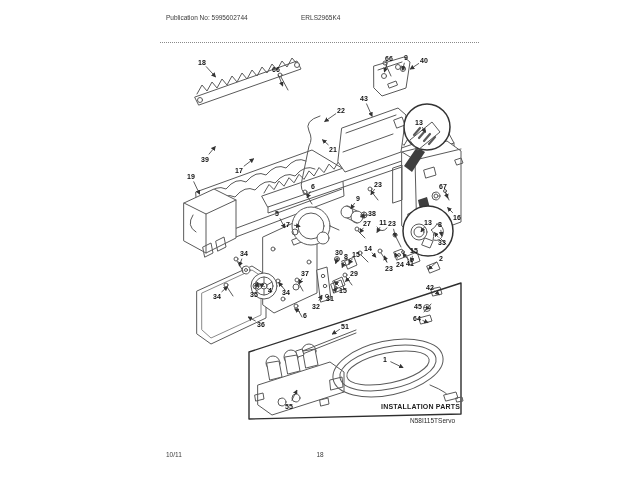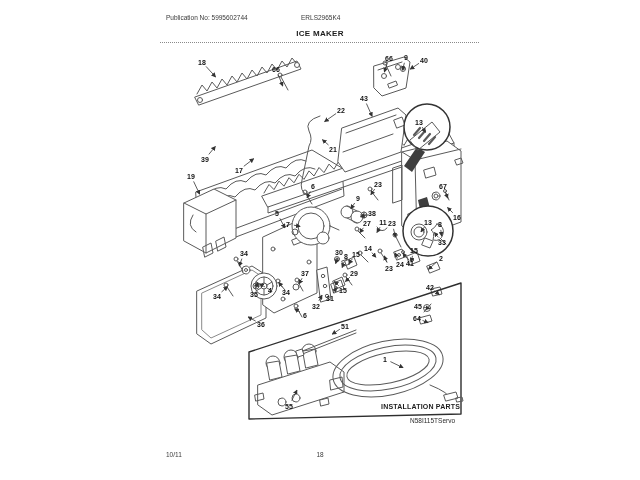--- a/index.html
+++ b/index.html
@@ -25,21 +25,20 @@
   .ftr-page{position:absolute;left:300px;top:451px;width:40px;text-align:center;
     font-size:6.5px;color:#3a3a3a;}
 </style>
 </head>
 <body>
 
 <div class="page">
 
   <span class="hdr-pub">Publication No: 5995602744</span>
   <span class="hdr-model">ERLS2965K4</span>
-  <div class="hdr-title">ICE MAKER</div>
   <div class="hdr-rule"></div>
 
   <svg class="art" width="640" height="480" viewBox="0 0 640 480">
     <g stroke="#5a5a5a" stroke-width="1" fill="none" stroke-linejoin="round" stroke-linecap="round">
 
       <g>
         <path d="M195,97 L297,61 L301,69 L199,105 Z" fill="#ffffff"></path>
         <path d="M197,94 l5,-9 l5,6 l5,-9 l5,6 l5,-9 l5,6 l5,-9 l5,6 l5,-9 l5,6 l5,-9 l5,6 l5,-9 l5,6 l5,-9 l5,6 l5,-9 l5,6 l5,-9 l5,6"></path>
         <circle cx="200" cy="100" r="2.5" fill="#ffffff"></circle>
         <circle cx="297" cy="65" r="2.5" fill="#ffffff"></circle>

